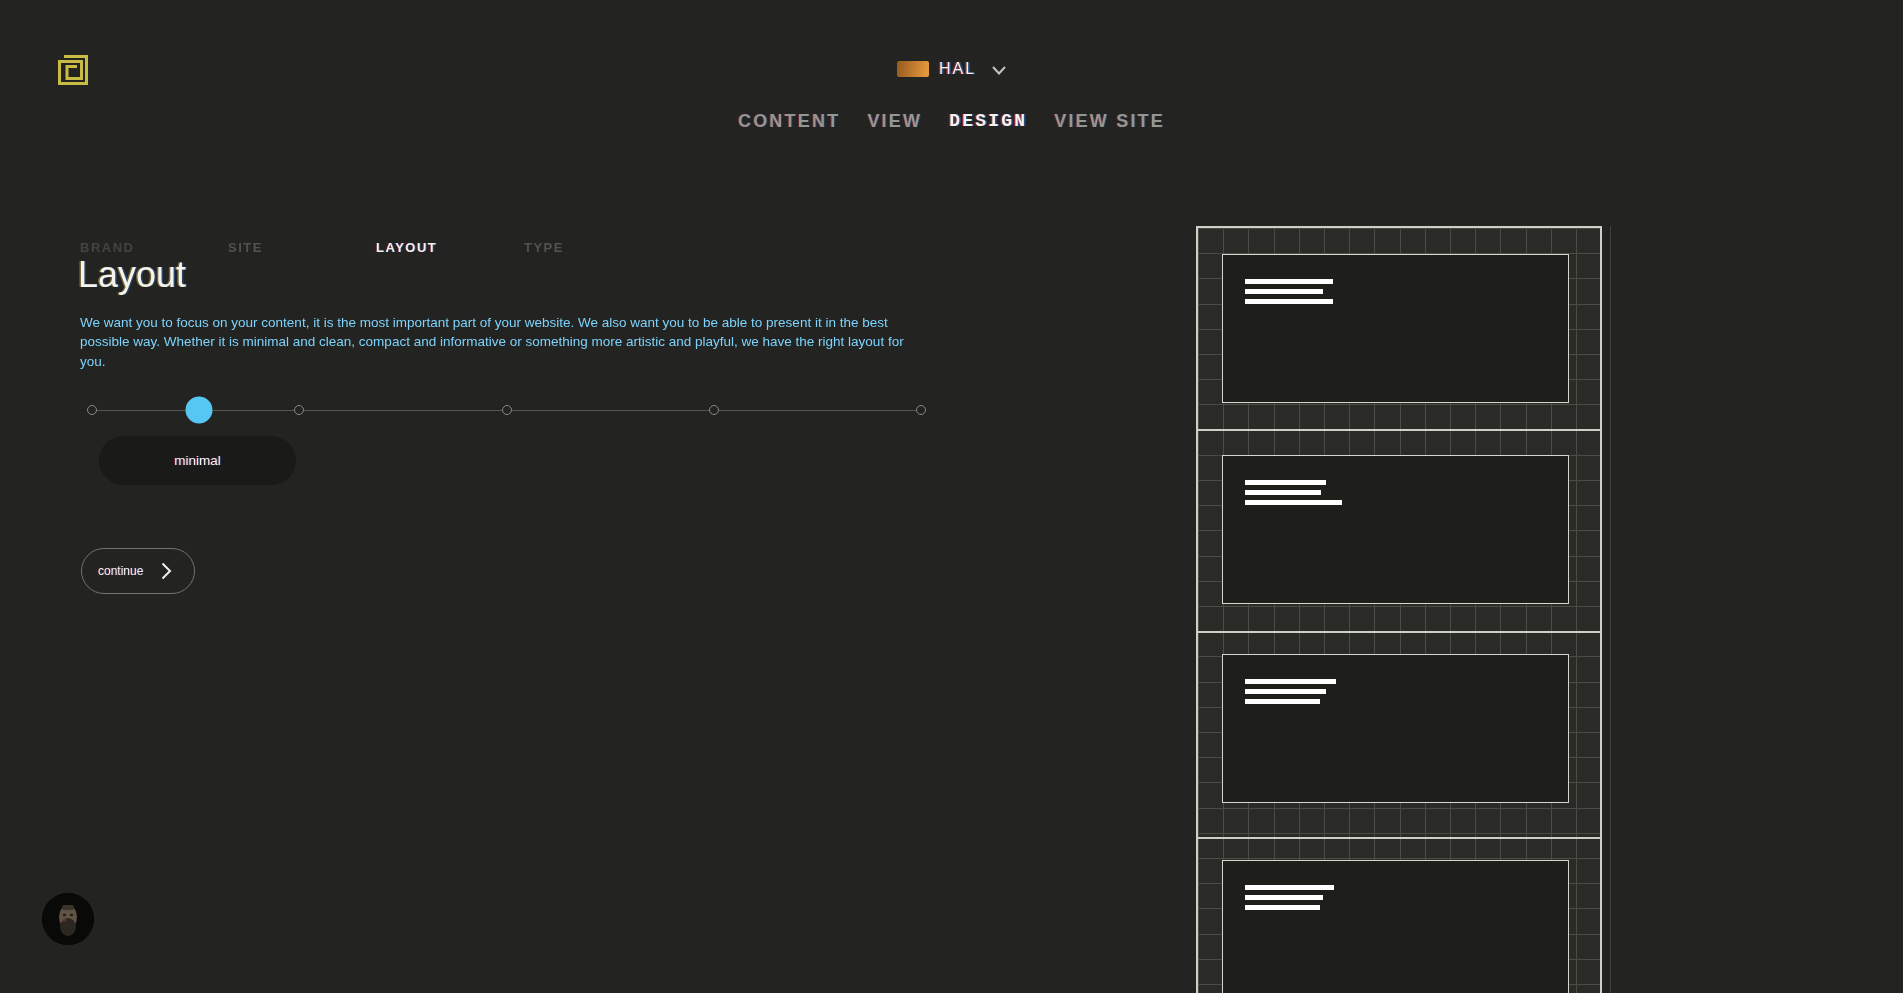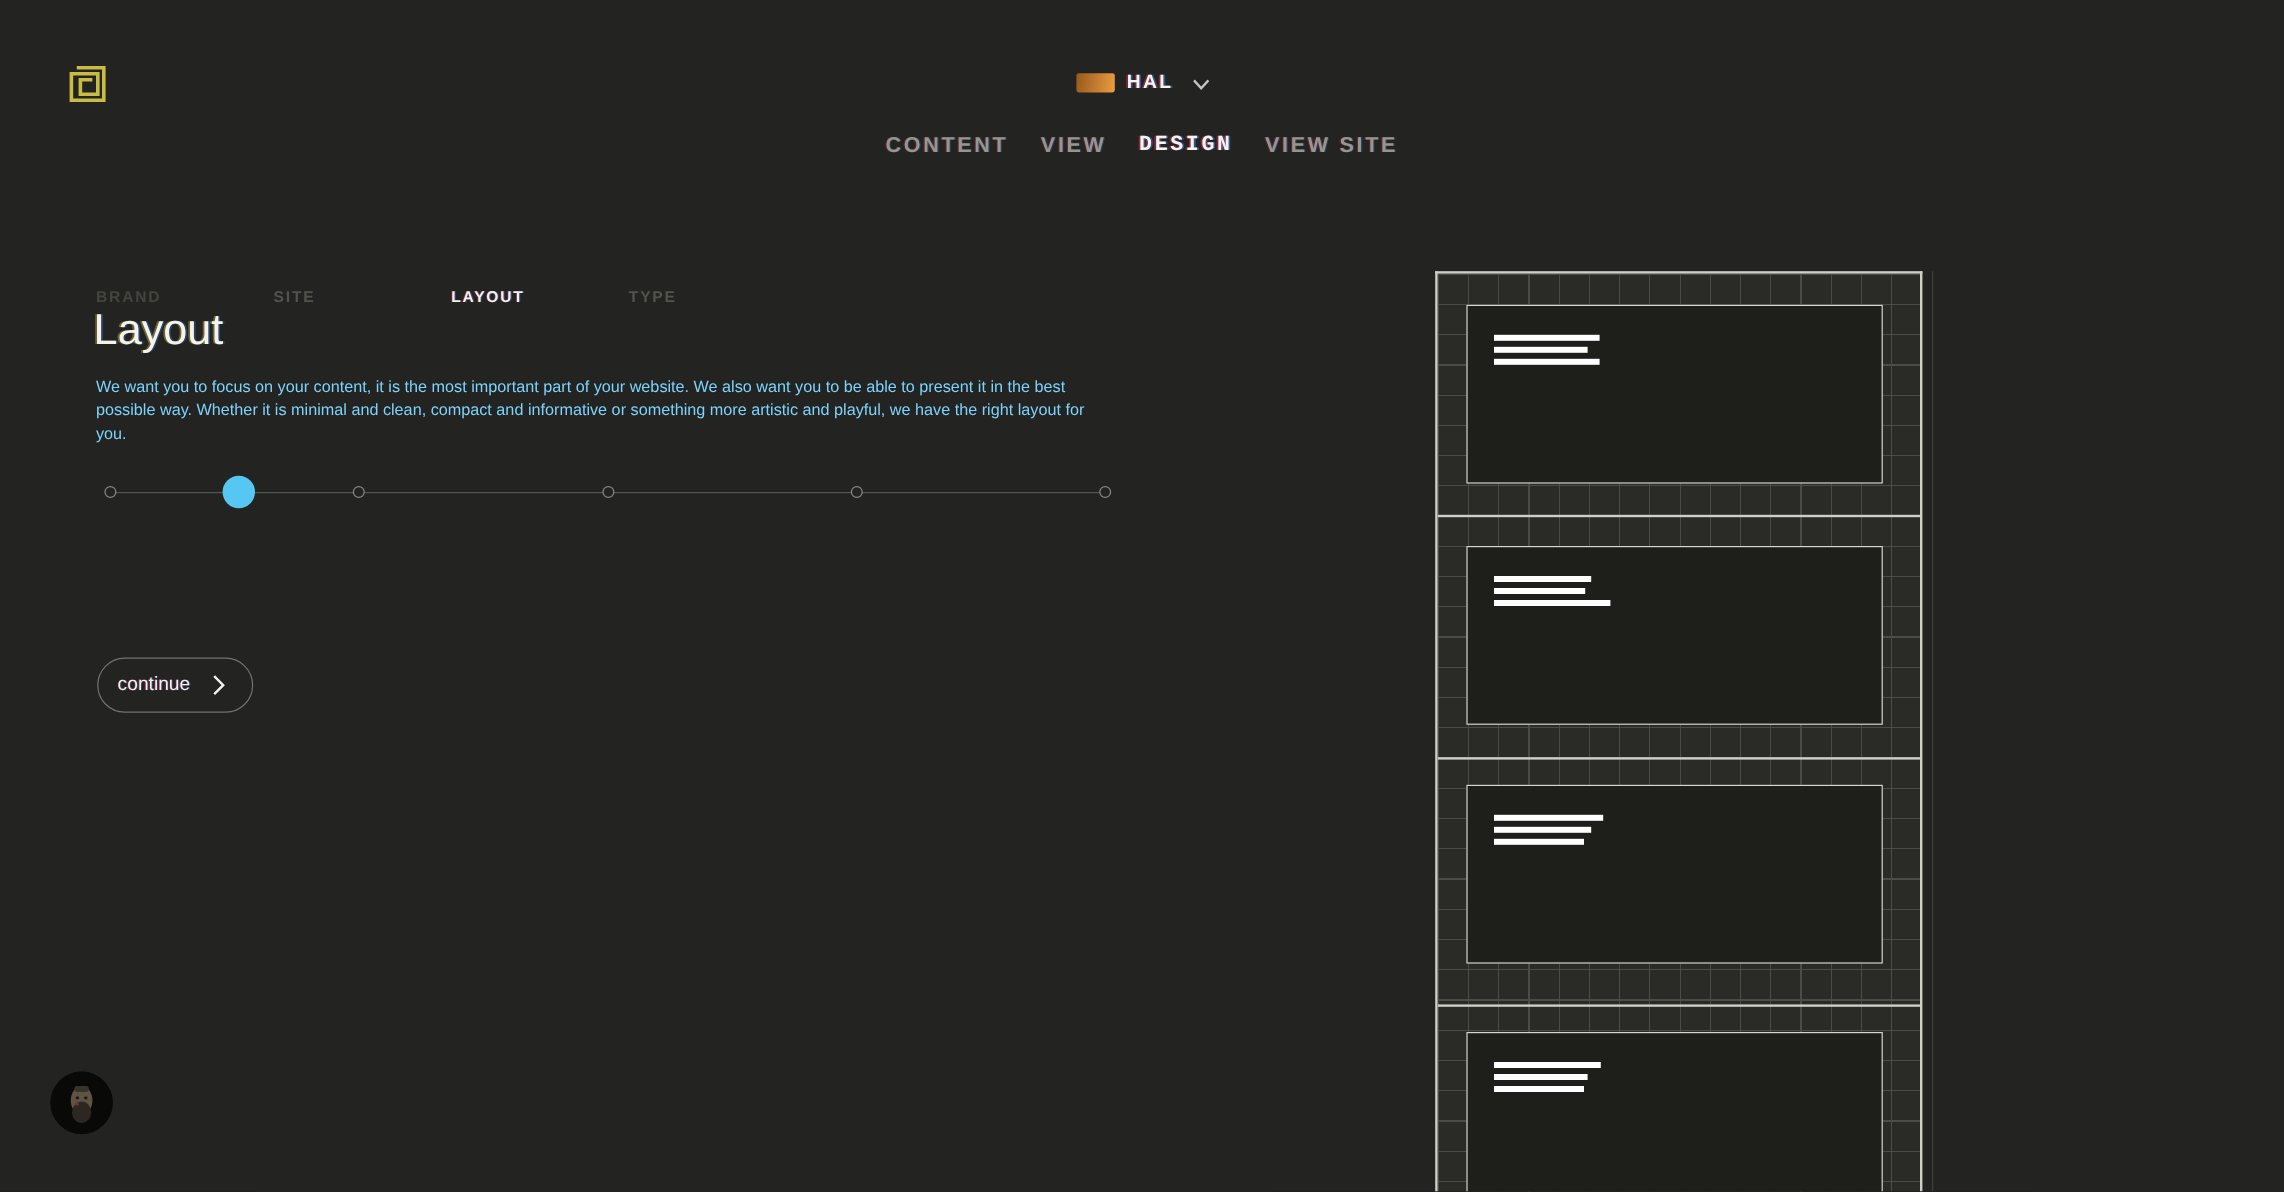--- a/index.html
+++ b/index.html
@@ -3,21 +3,21 @@
 <meta charset="utf-8">
 <style>
   html,body{margin:0;padding:0;background:#232321;}
   .page{position:relative;width:1903px;height:993px;background:#232321;overflow:hidden;
         font-family:"Liberation Sans",sans-serif;-webkit-font-smoothing:antialiased;}
 
   
   .logo{position:absolute;left:57px;top:54px;width:32px;height:32px;cursor:pointer;}
   .brand-group{position:absolute;left:897px;top:60px;display:flex;align-items:center;cursor:pointer;}
   .swatch{width:32px;height:16px;border-radius:2px;margin-right:10px;}
-  .site-name{color:#f4f3ee;font-size:16px;font-weight:700;letter-spacing:2px;
+  .site-name{color:#f4f3ee;font-size:16px;font-weight:400;letter-spacing:2px;
              text-shadow:-1.5px 0 rgba(255,40,80,.45),1.5px 0 rgba(60,140,255,.45);text-align:center;}
   .brand-chevron{margin-left:16px;margin-top:2px;}
 
   .main-nav{position:absolute;left:0;right:0;top:111px;display:flex;justify-content:center;gap:27px;}
   .nav-item{font-size:18px;font-weight:700;letter-spacing:2.2px;color:#96968f;cursor:pointer;
             text-shadow:-1px 0 rgba(255,40,80,.25),1px 0 rgba(60,140,255,.25);}
   .nav-item.active{color:#f4f3ee;text-shadow:-1.5px 0 rgba(255,40,80,.45),1.5px 0 rgba(60,140,255,.45);font-family:Liberation Mono, monospace;}
 
   
   .sub-tabs{position:absolute;left:80px;top:196px;display:flex;margin-top:44px;}
@@ -39,21 +39,21 @@
   .thumb{position:absolute;top:50%;width:27px;height:27px;border-radius:50%;
          transform:translate(-50%,-50%);cursor:grab;}
   .value-pill{position:absolute;left:99px;top:436px;width:197px;height:49px;border-radius:25px;
               background:#1a1a18;display:flex;align-items:center;justify-content:center;}
   .value-pill span{color:#f1f0eb;font-size:13.5px;
                    text-shadow:-1px 0 rgba(255,40,80,.35),1px 0 rgba(60,140,255,.35);}
 
   .continue-btn{position:absolute;left:81px;top:548px;height:46px;padding:0 22px 0 16px;
                 border:1px solid #73736c;border-radius:23px;background:transparent;display:flex;
                 align-items:center;gap:18px;cursor:pointer;}
-  .continue-btn span{color:#f1f0eb;font-size:16px;
+  .continue-btn span{color:#f1f0eb;font-size:12px;
                      text-shadow:-1px 0 rgba(255,40,80,.3),1px 0 rgba(60,140,255,.3);}
 
   
   .avatar{position:absolute;left:42px;top:893px;width:52px;height:52px;border-radius:50%;
           overflow:hidden;background:#070707;cursor:pointer;}
 
   
   .preview{position:absolute;left:1196px;top:226px;width:402px;height:767px;
            background-color:#2a2a27;
            background-image:
@@ -106,20 +106,23 @@
     <div>
         <div class="tick" style="left: 0%;"></div>
         <div class="tick" style="left: 25%;"></div>
         <div class="tick" style="left: 50%;"></div>
         <div class="tick" style="left: 75%;"></div>
         <div class="tick" style="left: 100%;"></div>
       </div>
     <div class="thumb" style="left: 12.9%; background: rgb(86, 199, 243);"></div>
   </div>
 
+  <div class="value-pill">
+    <span>minimal</span>
+  </div>
 
   <button class="continue-btn">
     <span>continue</span>
     <svg width="11" height="18" viewBox="0 0 11 18">
       <polyline points="1.5,1.5 9,9 1.5,16.5" fill="none" stroke="#f1f0eb" stroke-width="2"></polyline>
     </svg>
   </button>
 
   <div class="avatar">
     <svg width="52" height="52" viewBox="0 0 52 52">

